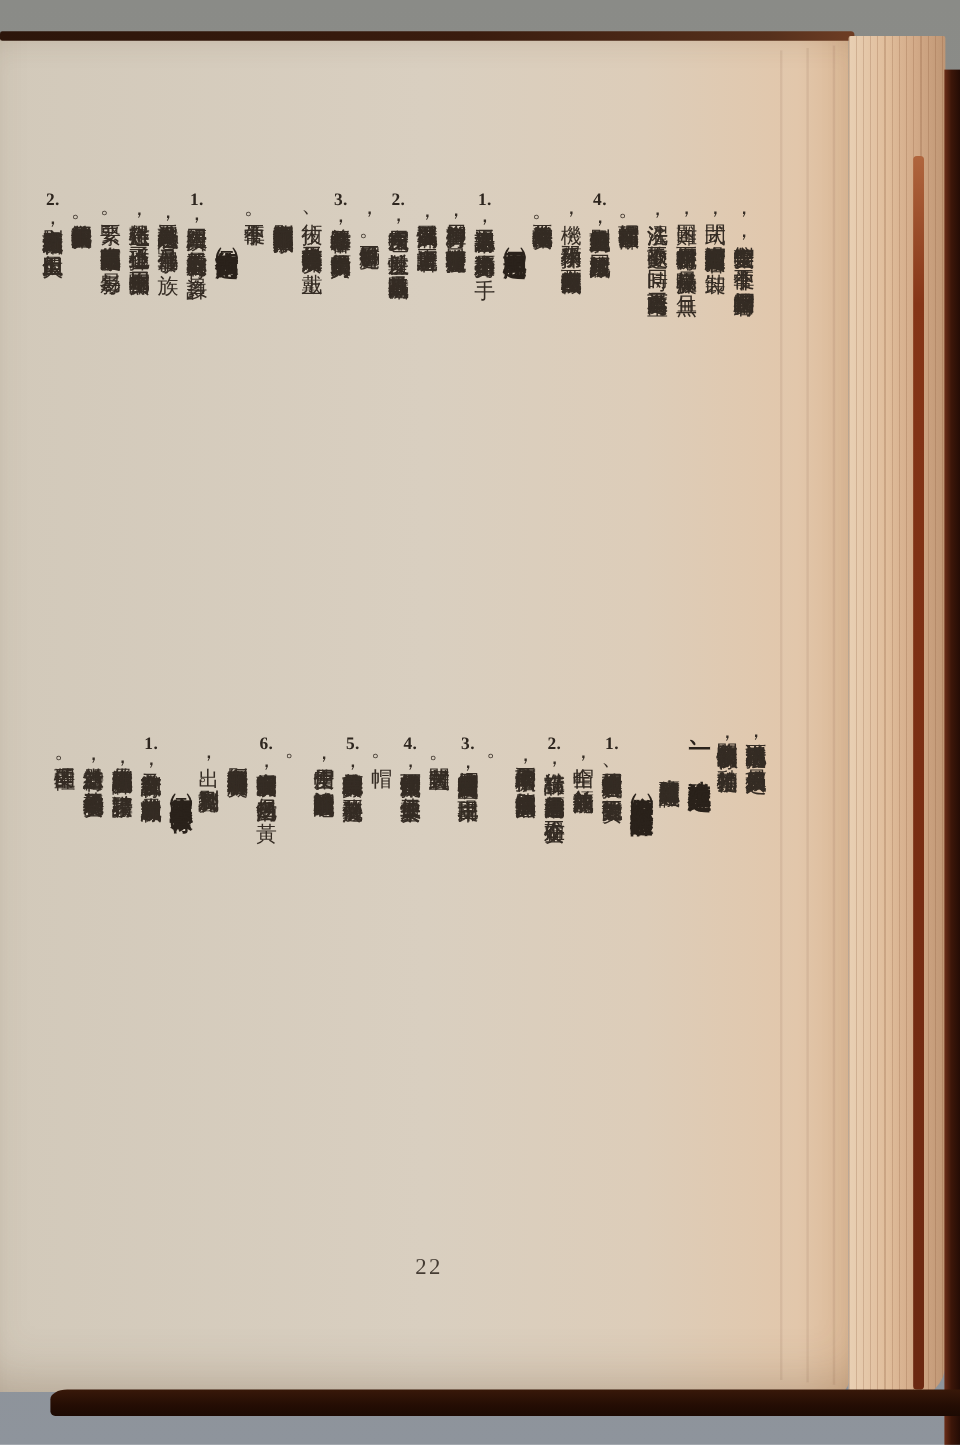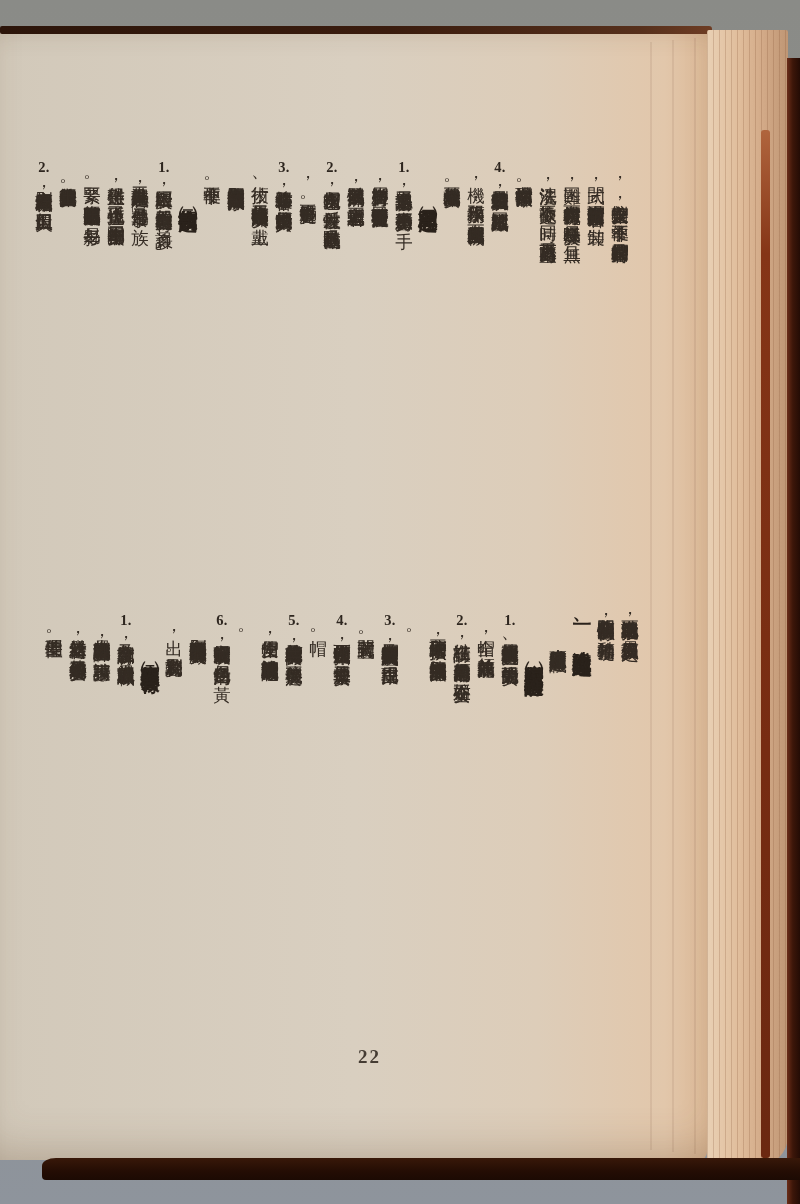--- a/index.html
+++ b/index.html
@@ -59,22 +59,22 @@
   .top .col.header{padding-top:38px;}
   
   .bottom .col.body{padding-top:6px;}
   .bottom .col.body2{padding-top:26px;}
   .bottom .col.item{padding-top:12px;}
   .bottom .col.section{padding-top:14px;}
   .bottom .col.sub{padding-top:36px;}
   .bottom .col.header{padding-top:48px;}
   .col.header,.col.section{font-weight:700;font-size:19px;letter-spacing:1px;color:#2a221b;}
   .pagenum{
-    position:absolute;left:358px;top:1014px;
-    font-size:19px;letter-spacing:2px;color:#453c33;font-weight:700;
+    position:absolute;left:346px;top:1014px;
+    font-size:19px;letter-spacing:2px;color:#453c33;font-weight:400;
   }
 </style>
 </head>
 <body>
 
 <div class="page">
   <div class="fold" style="left:650px;top:10px;height:1108px;"></div>
   <div class="fold" style="left:672px;top:8px;height:1112px;"></div>
   <div class="fold" style="left:694px;top:6px;height:1116px;"></div>
 

